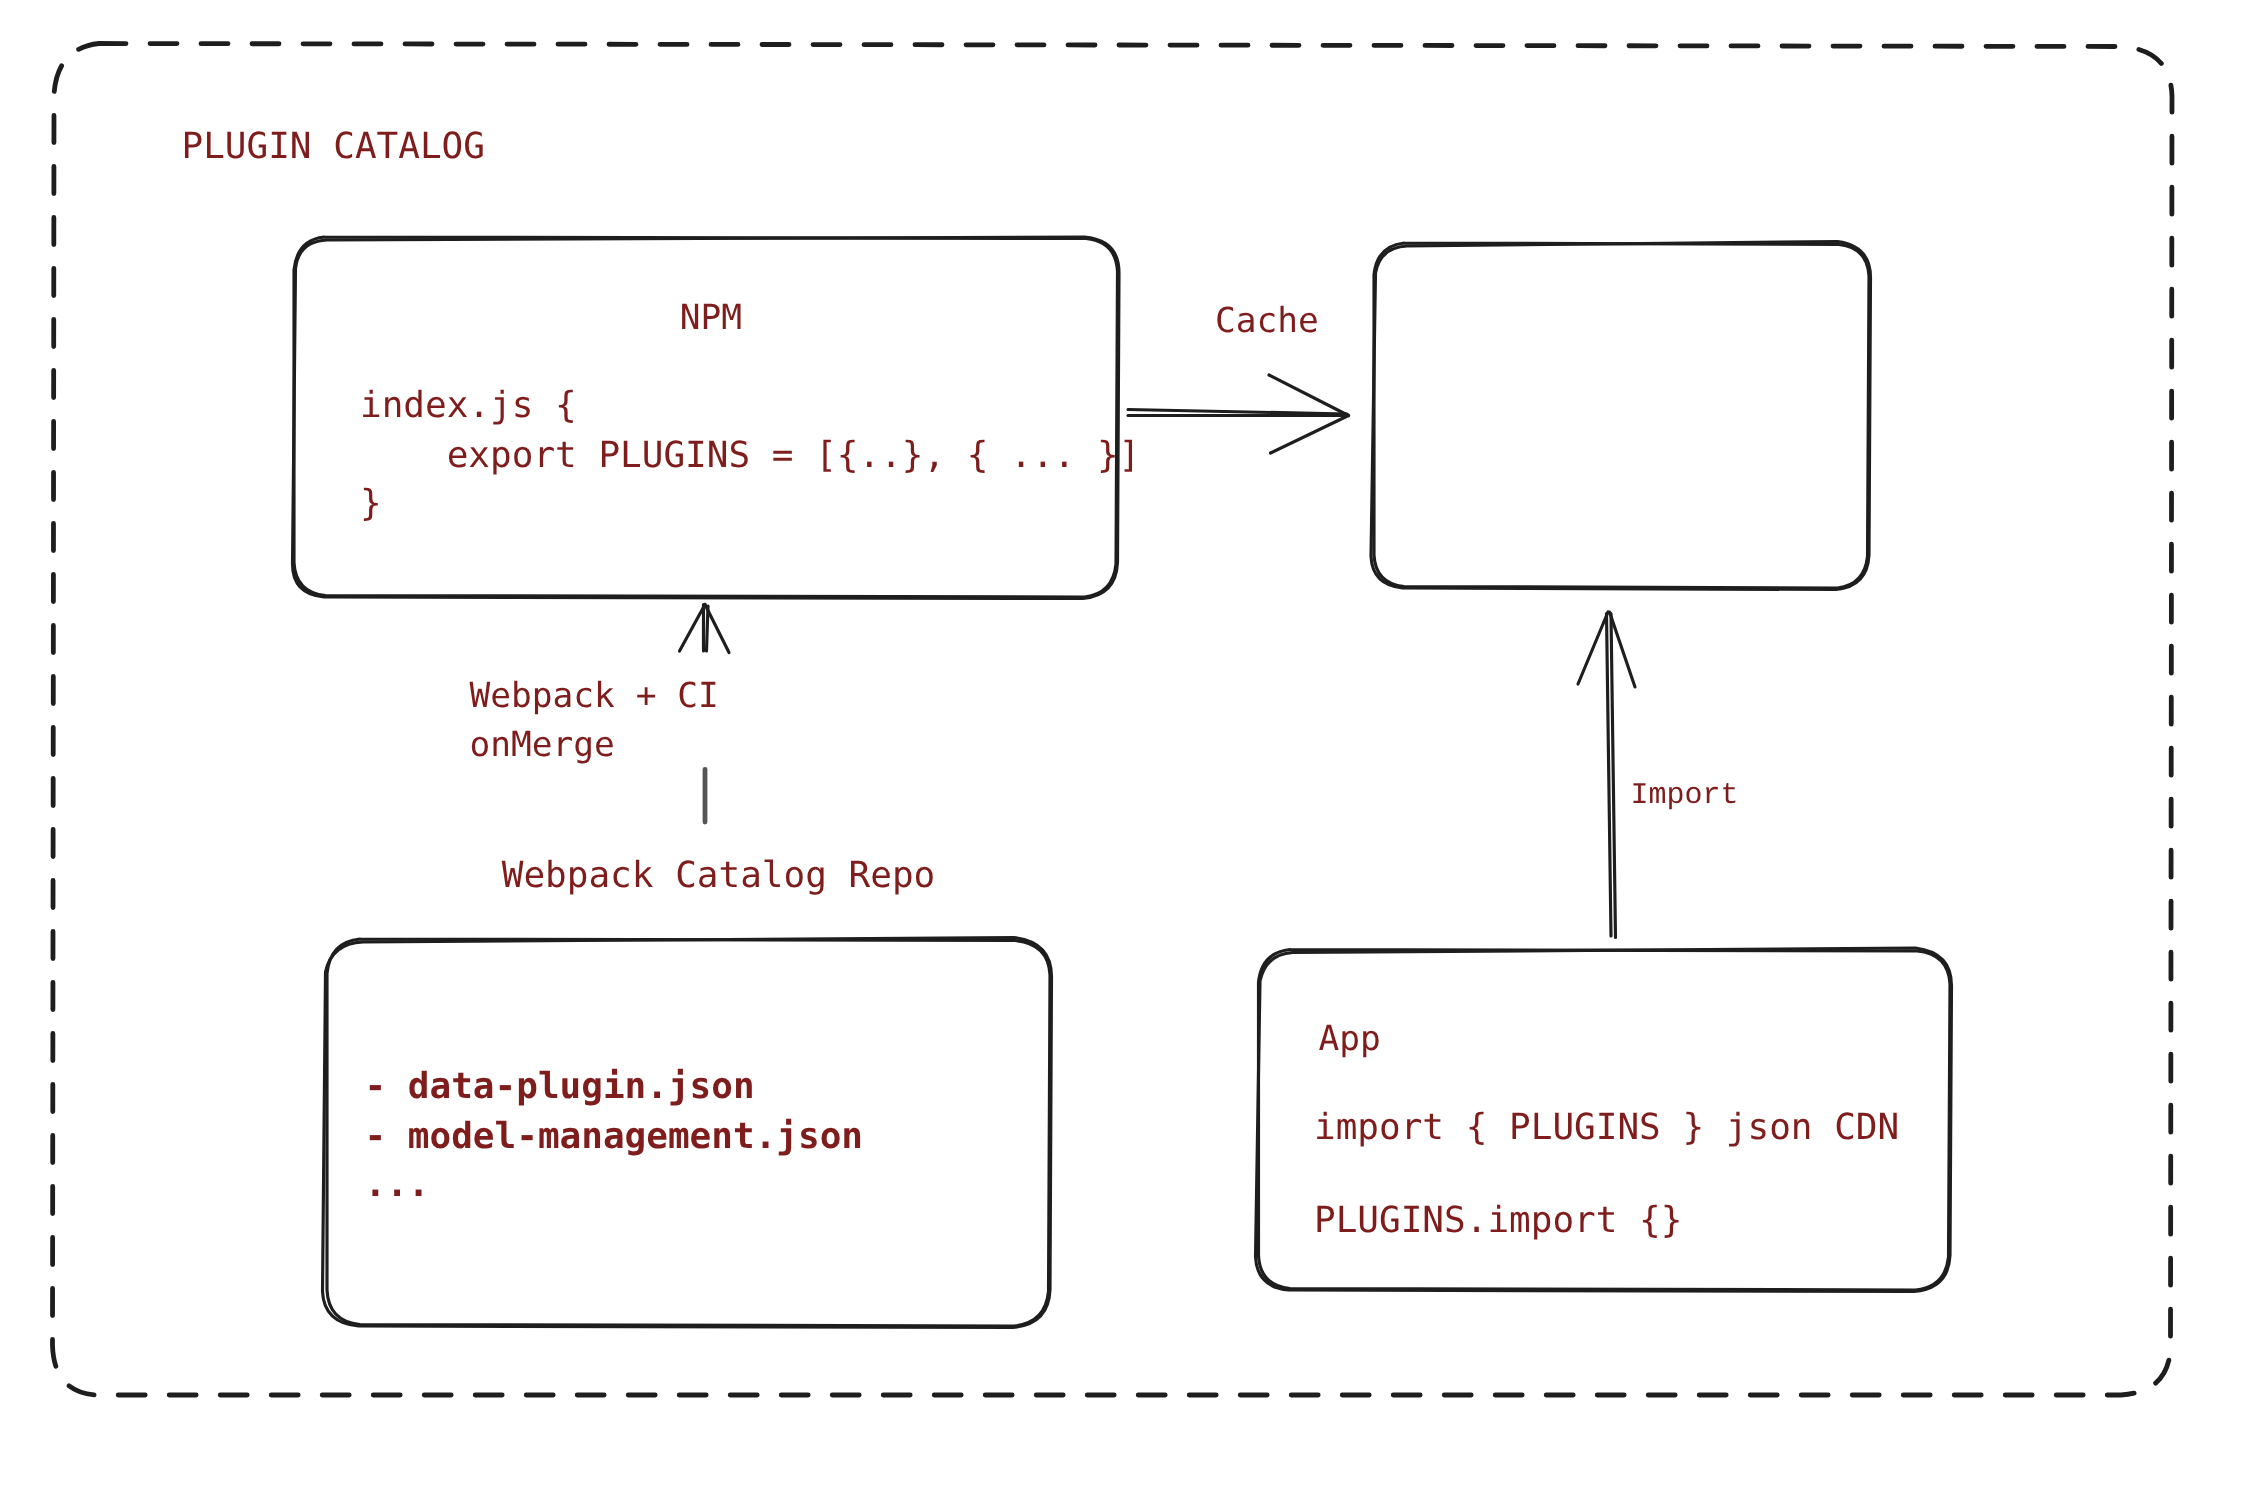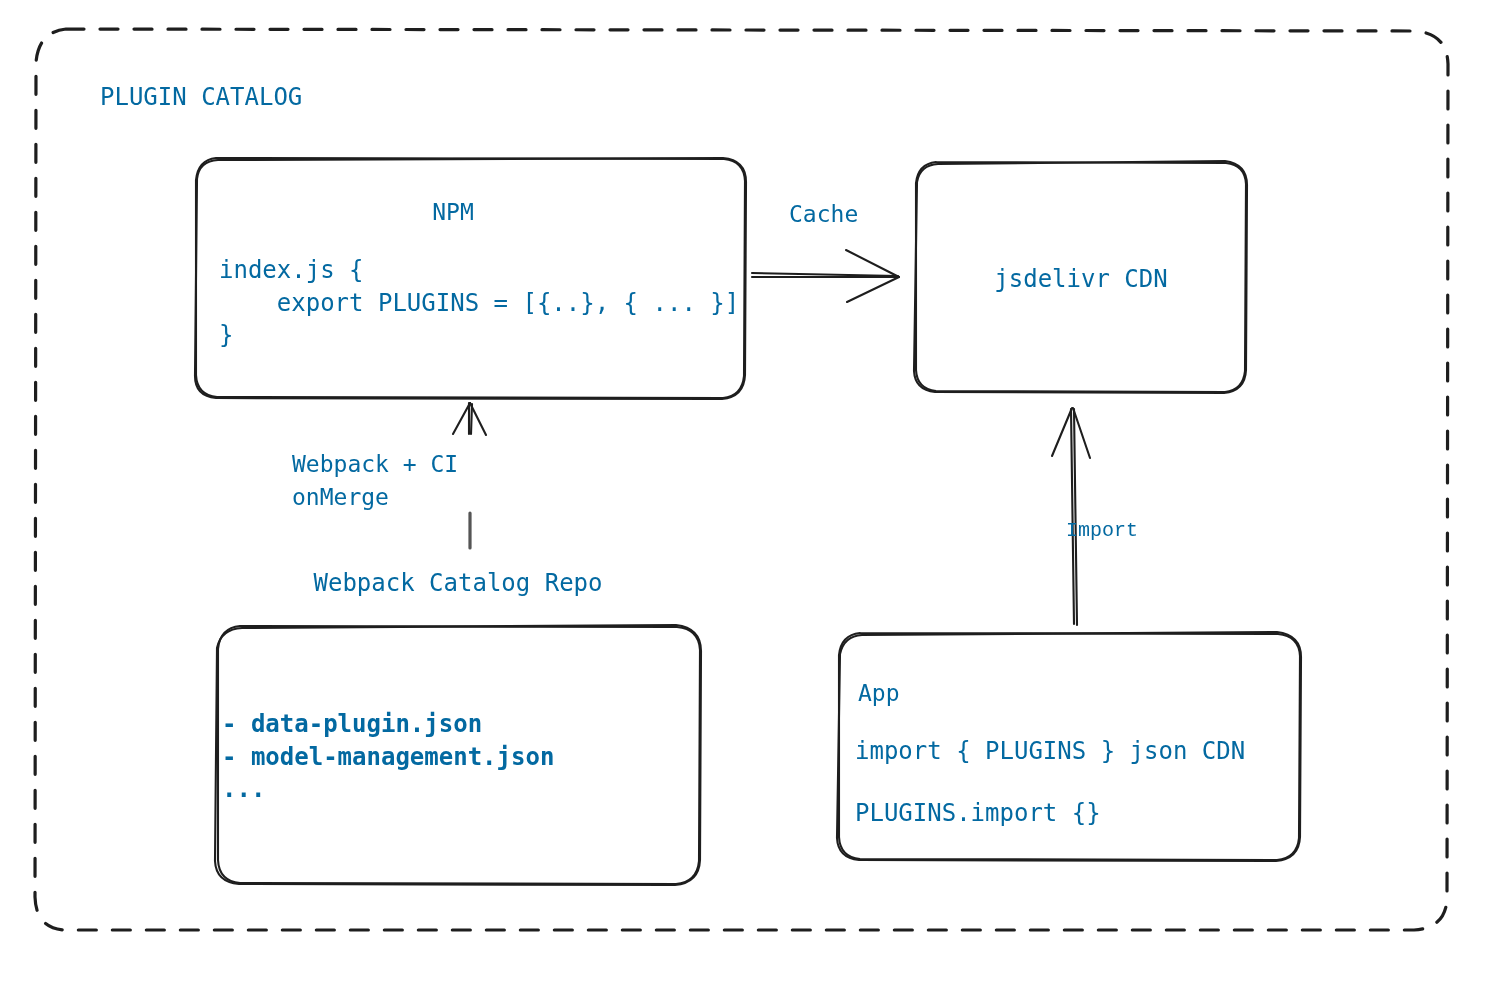--- a/index.html
+++ b/index.html
@@ -19,25 +19,26 @@
   }
   #sketch {
     position: absolute;
     left: 0;
     top: 0;
     width: 1506px;
     height: 1002px;
   }
   .lbl {
     position: absolute;
-    color: #0369a1;
+    color: #7f1d1d;
     font-family: "DejaVu Sans Mono", monospace;
     white-space: pre;
     line-height: 1.32;
     letter-spacing: 0px;
+    margin-left: 21px;
   }
   .group-title {
     left: 100px;
     top: 82px;
     font-size: 24px;
   }
   .npm-title {
     left: 195px;
     top: 197px;
     width: 516px;
@@ -173,21 +174,20 @@
   </svg>
 
   <div class="lbl group-title">PLUGIN CATALOG</div>
 
   <div class="lbl npm-title">NPM</div>
 
   <div class="lbl npm-code">index.js {
     export PLUGINS = [{..}, { ... }]
 }</div>
 
-  <div class="lbl cdn-title">jsdelivr CDN</div>
 
   <div class="lbl cache-lbl">Cache</div>
 
   <div class="lbl webpack-lbl">Webpack + CI
 onMerge</div>
 
   <div class="lbl import-lbl">Import</div>
 
   <div class="lbl repo-lbl">Webpack Catalog Repo</div>
 

